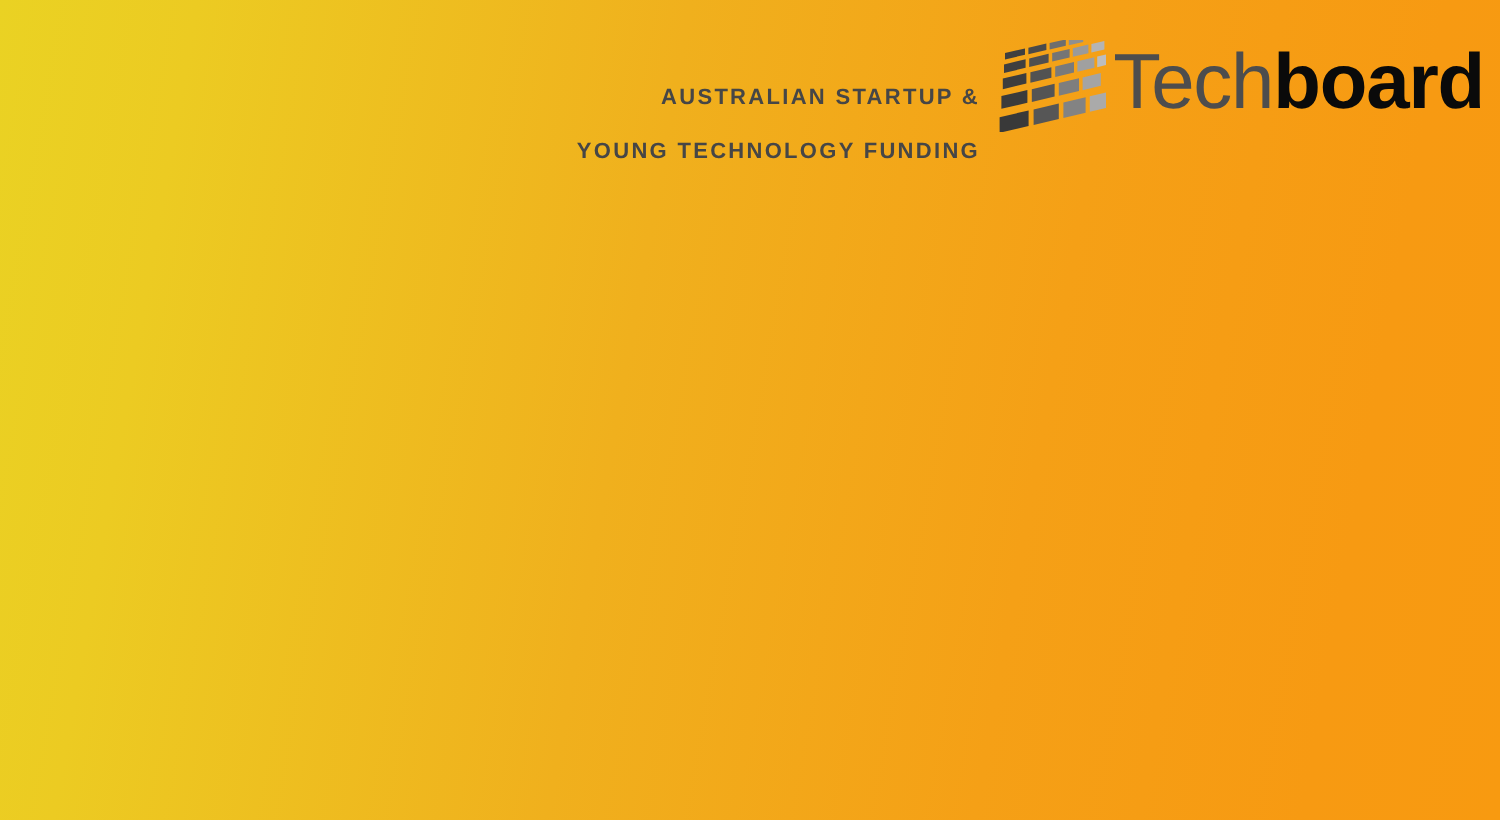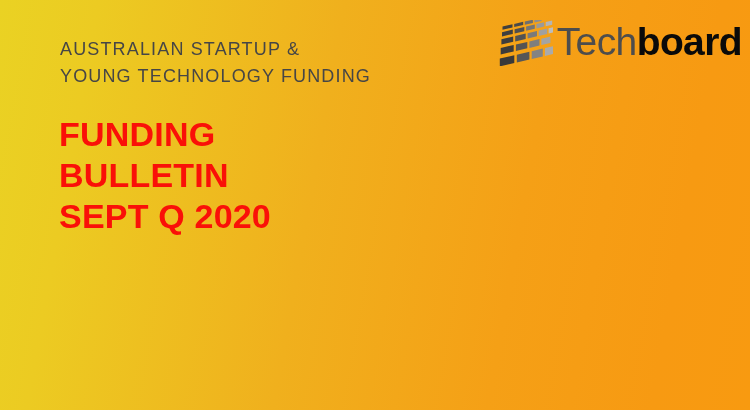--- a/index.html
+++ b/index.html
@@ -60,26 +60,27 @@
   }
 
   
   .headline-block {
     position: absolute;
     left: 60px;
     top: 36px;
     width: 430px;
   }
   .eyebrow-line {
-    font-size: 18px;
-    font-weight: 400;
+    font-size: 11px;
+    font-weight: 700;
     letter-spacing: 1.15px;
     color: #464646;
     line-height: 27px;
     white-space: nowrap;
+    text-align: right;
   }
 
   .title-block {
     position: absolute;
     left: 59px;
     top: 114px;
   }
   .title-line {
     font-size: 34px;
     font-weight: 700;
@@ -132,19 +133,14 @@
     <span class="logo-wordmark">
       <span class="logo-word-light">Tech</span><span class="logo-word-bold">board</span>
     </span>
   </div>
 
   <div class="headline-block">
     <div class="eyebrow-line">AUSTRALIAN STARTUP &amp;</div>
     <div class="eyebrow-line">YOUNG TECHNOLOGY FUNDING</div>
   </div>
 
-  <div class="title-block">
-    <div class="title-line">FUNDING</div>
-    <div class="title-line">BULLETIN</div>
-    <div class="title-line">SEPT Q 2020</div>
-  </div>
 
 </div>
 
 </body></html>

